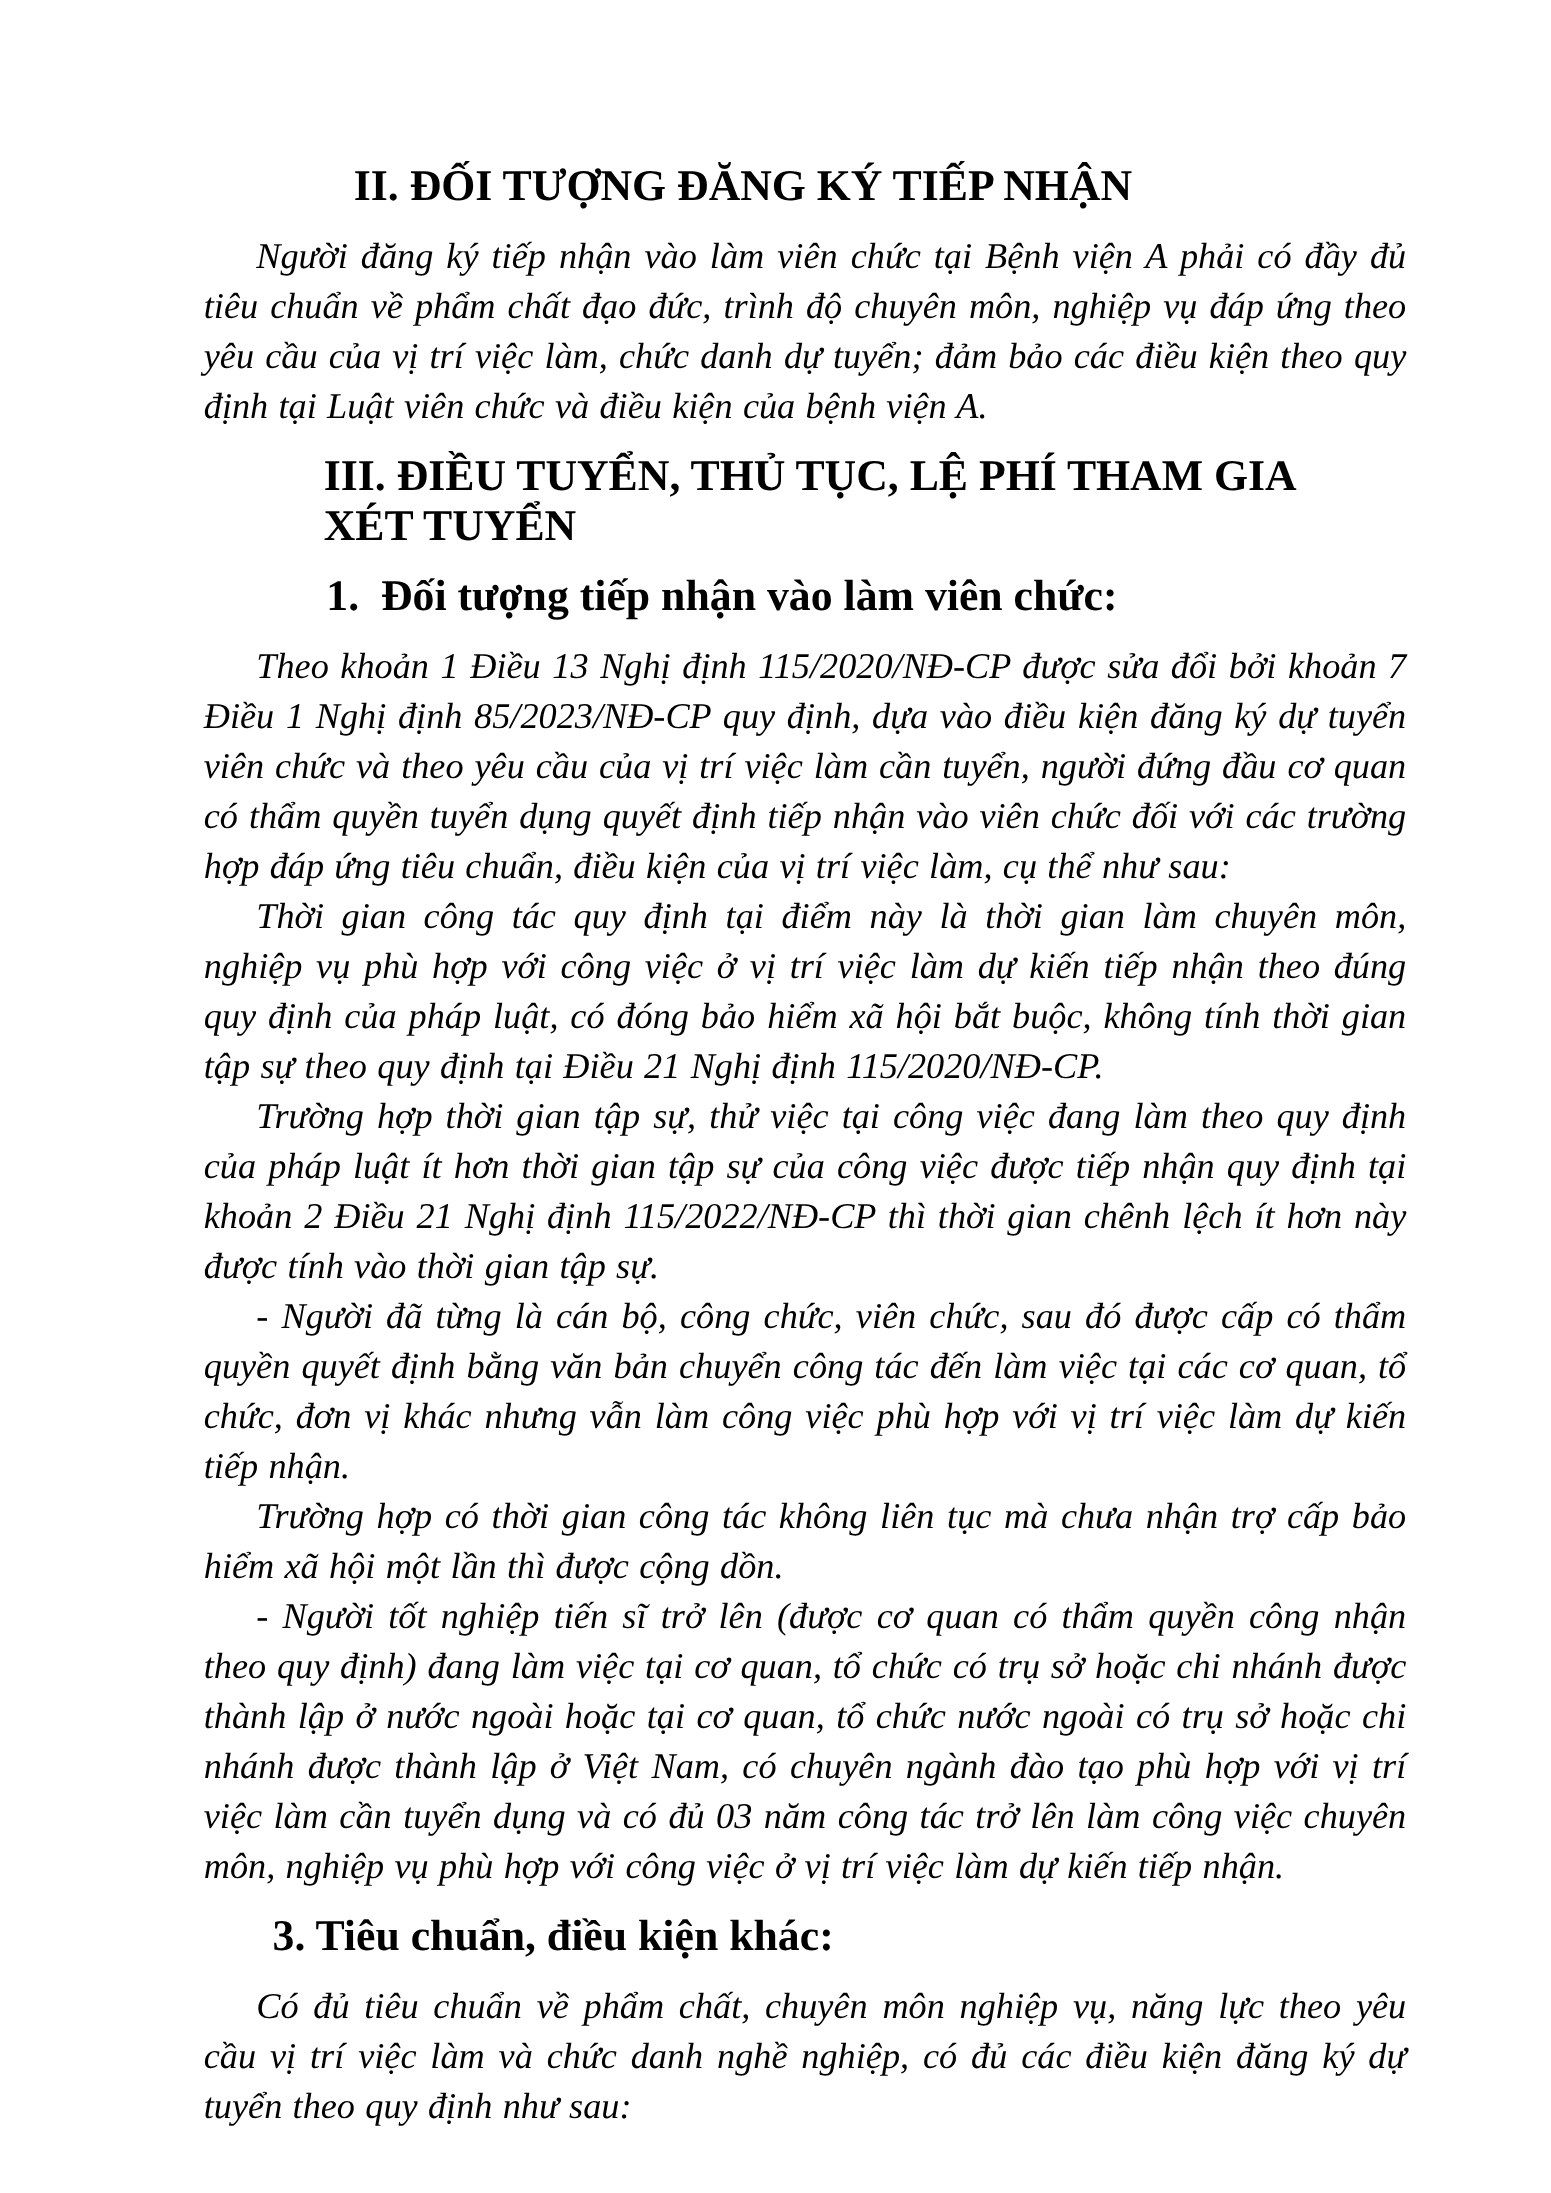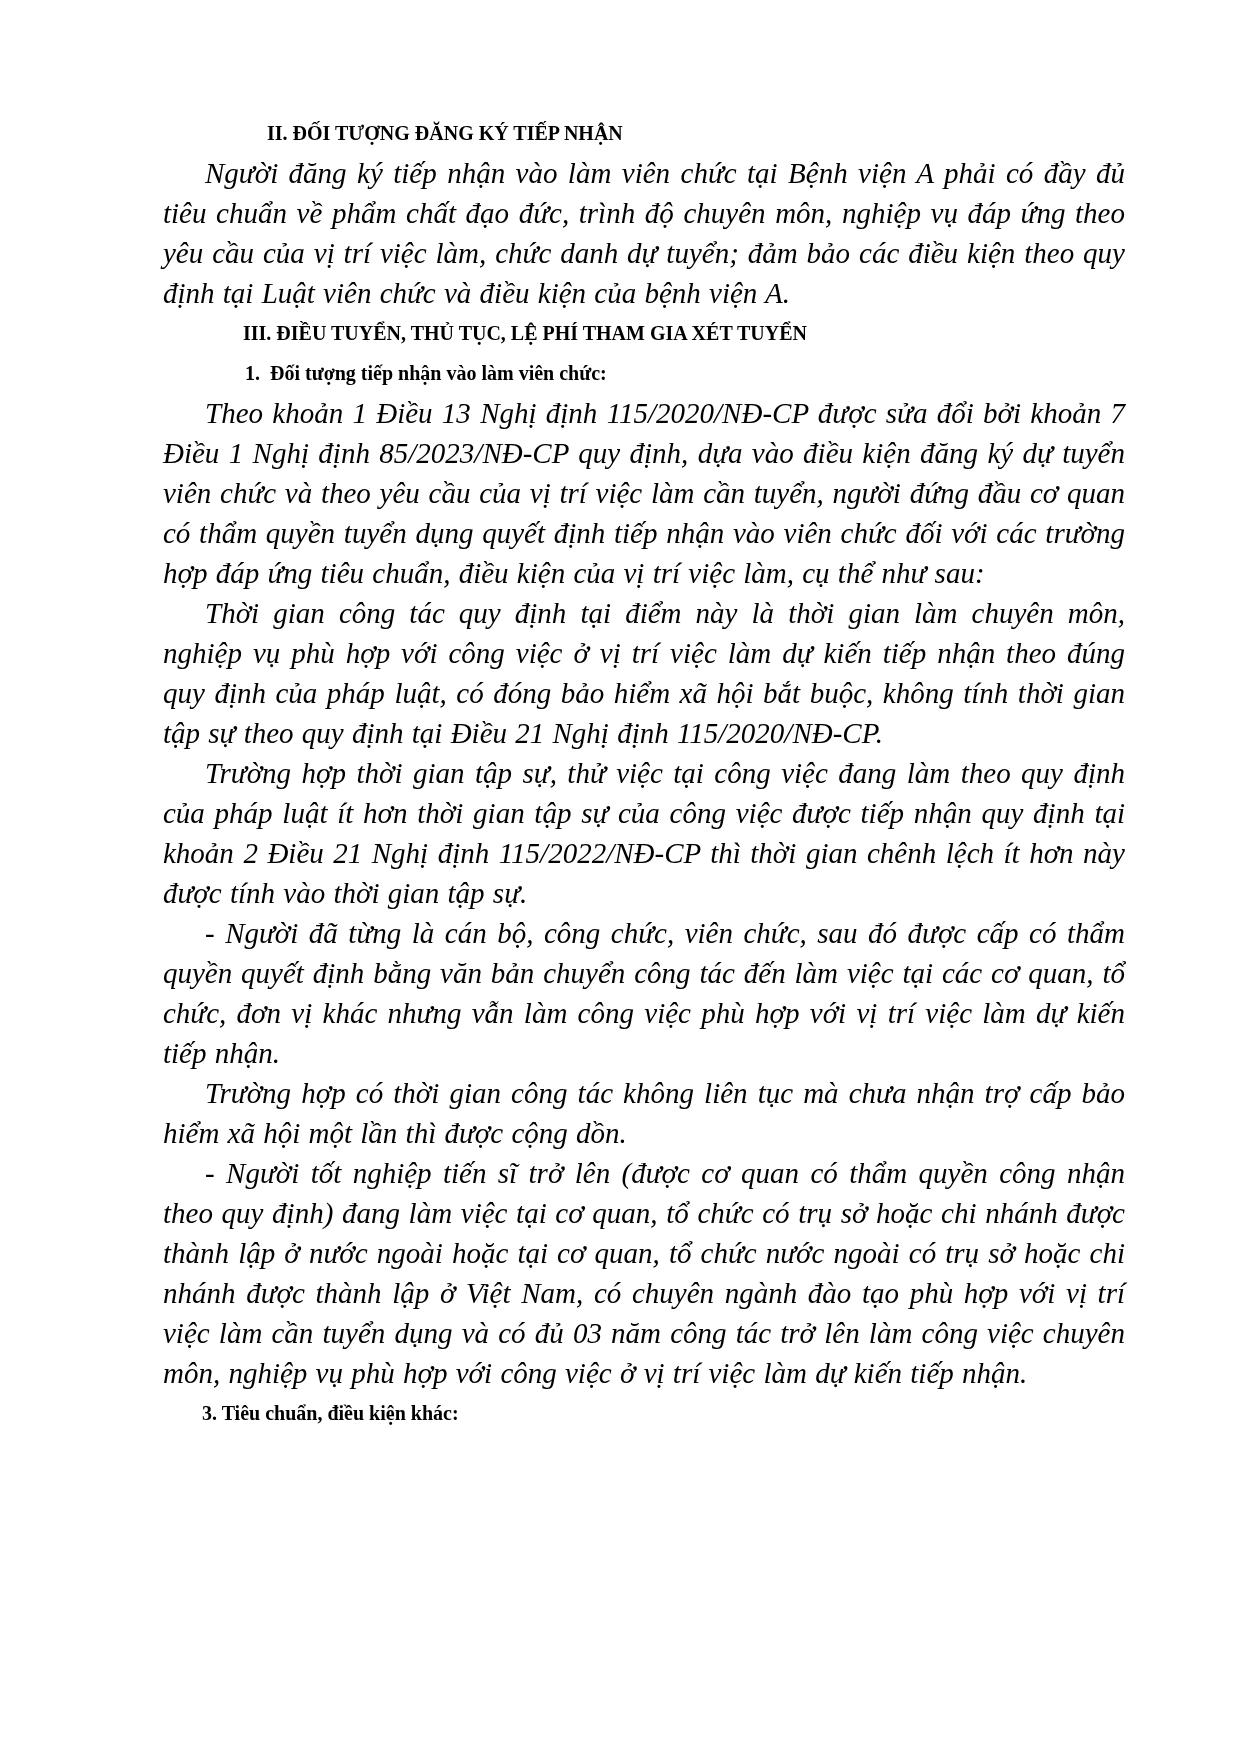--- a/index.html
+++ b/index.html
@@ -21,23 +21,23 @@
     line-height: 40px;
   }
   .para {
     margin: 0;
     text-align: justify;
     text-indent: 42px;
     word-spacing: 1px;
     font-style: italic;
   }
   .hd {
-    margin: 0;
+    margin: 16px;
     font-weight: bold;
-    font-size: 20px;
+    font-size: 35px;
     line-height: 40px;
     text-align: left;
   }
   .hd-ii  { padding-left: 104px; }
   .hd-iii { padding-left: 80px; }
   .hd-1   { padding-left: 82px; }
   .hd-2   { padding-left: 39px; }
 </style>
 </head>
 <body>
@@ -60,14 +60,15 @@
   <p class="para">Trường hợp thời gian tập sự, thử việc tại công việc đang làm theo quy định của pháp luật ít hơn thời gian tập sự của công việc được tiếp nhận quy định tại khoản 2 Điều 21 Nghị định 115/2022/NĐ-CP thì thời gian chênh lệch ít hơn này được tính vào thời gian tập sự.</p>
 
   <p class="para">- Người đã từng là cán bộ, công chức, viên chức, sau đó được cấp có thẩm quyền quyết định bằng văn bản chuyển công tác đến làm việc tại các cơ quan, tổ chức, đơn vị khác nhưng vẫn làm công việc phù hợp với vị trí việc làm dự kiến tiếp nhận.</p>
 
   <p class="para">Trường hợp có thời gian công tác không liên tục mà chưa nhận trợ cấp bảo hiểm xã hội một lần thì được cộng dồn.</p>
 
   <p class="para">- Người tốt nghiệp tiến sĩ trở lên (được cơ quan có thẩm quyền công nhận theo quy định) đang làm việc tại cơ quan, tổ chức có trụ sở hoặc chi nhánh được thành lập ở nước ngoài hoặc tại cơ quan, tổ chức nước ngoài có trụ sở hoặc chi nhánh được thành lập ở Việt Nam, có chuyên ngành đào tạo phù hợp với vị trí việc làm cần tuyển dụng và có đủ 03 năm công tác trở lên làm công việc chuyên môn, nghiệp vụ phù hợp với công việc ở vị trí việc làm dự kiến tiếp nhận.</p>
 
   <h3 class="hd hd-2">3. Tiêu chuẩn, điều kiện khác:</h3>
 
+  <p class="para">Có đủ tiêu chuẩn về phẩm chất, chuyên môn nghiệp vụ, năng lực theo yêu cầu vị trí việc làm và chức danh nghề nghiệp, có đủ các điều kiện đăng ký dự tuyển theo quy định như sau:</p>
 
 </div>
 
 </body></html>

